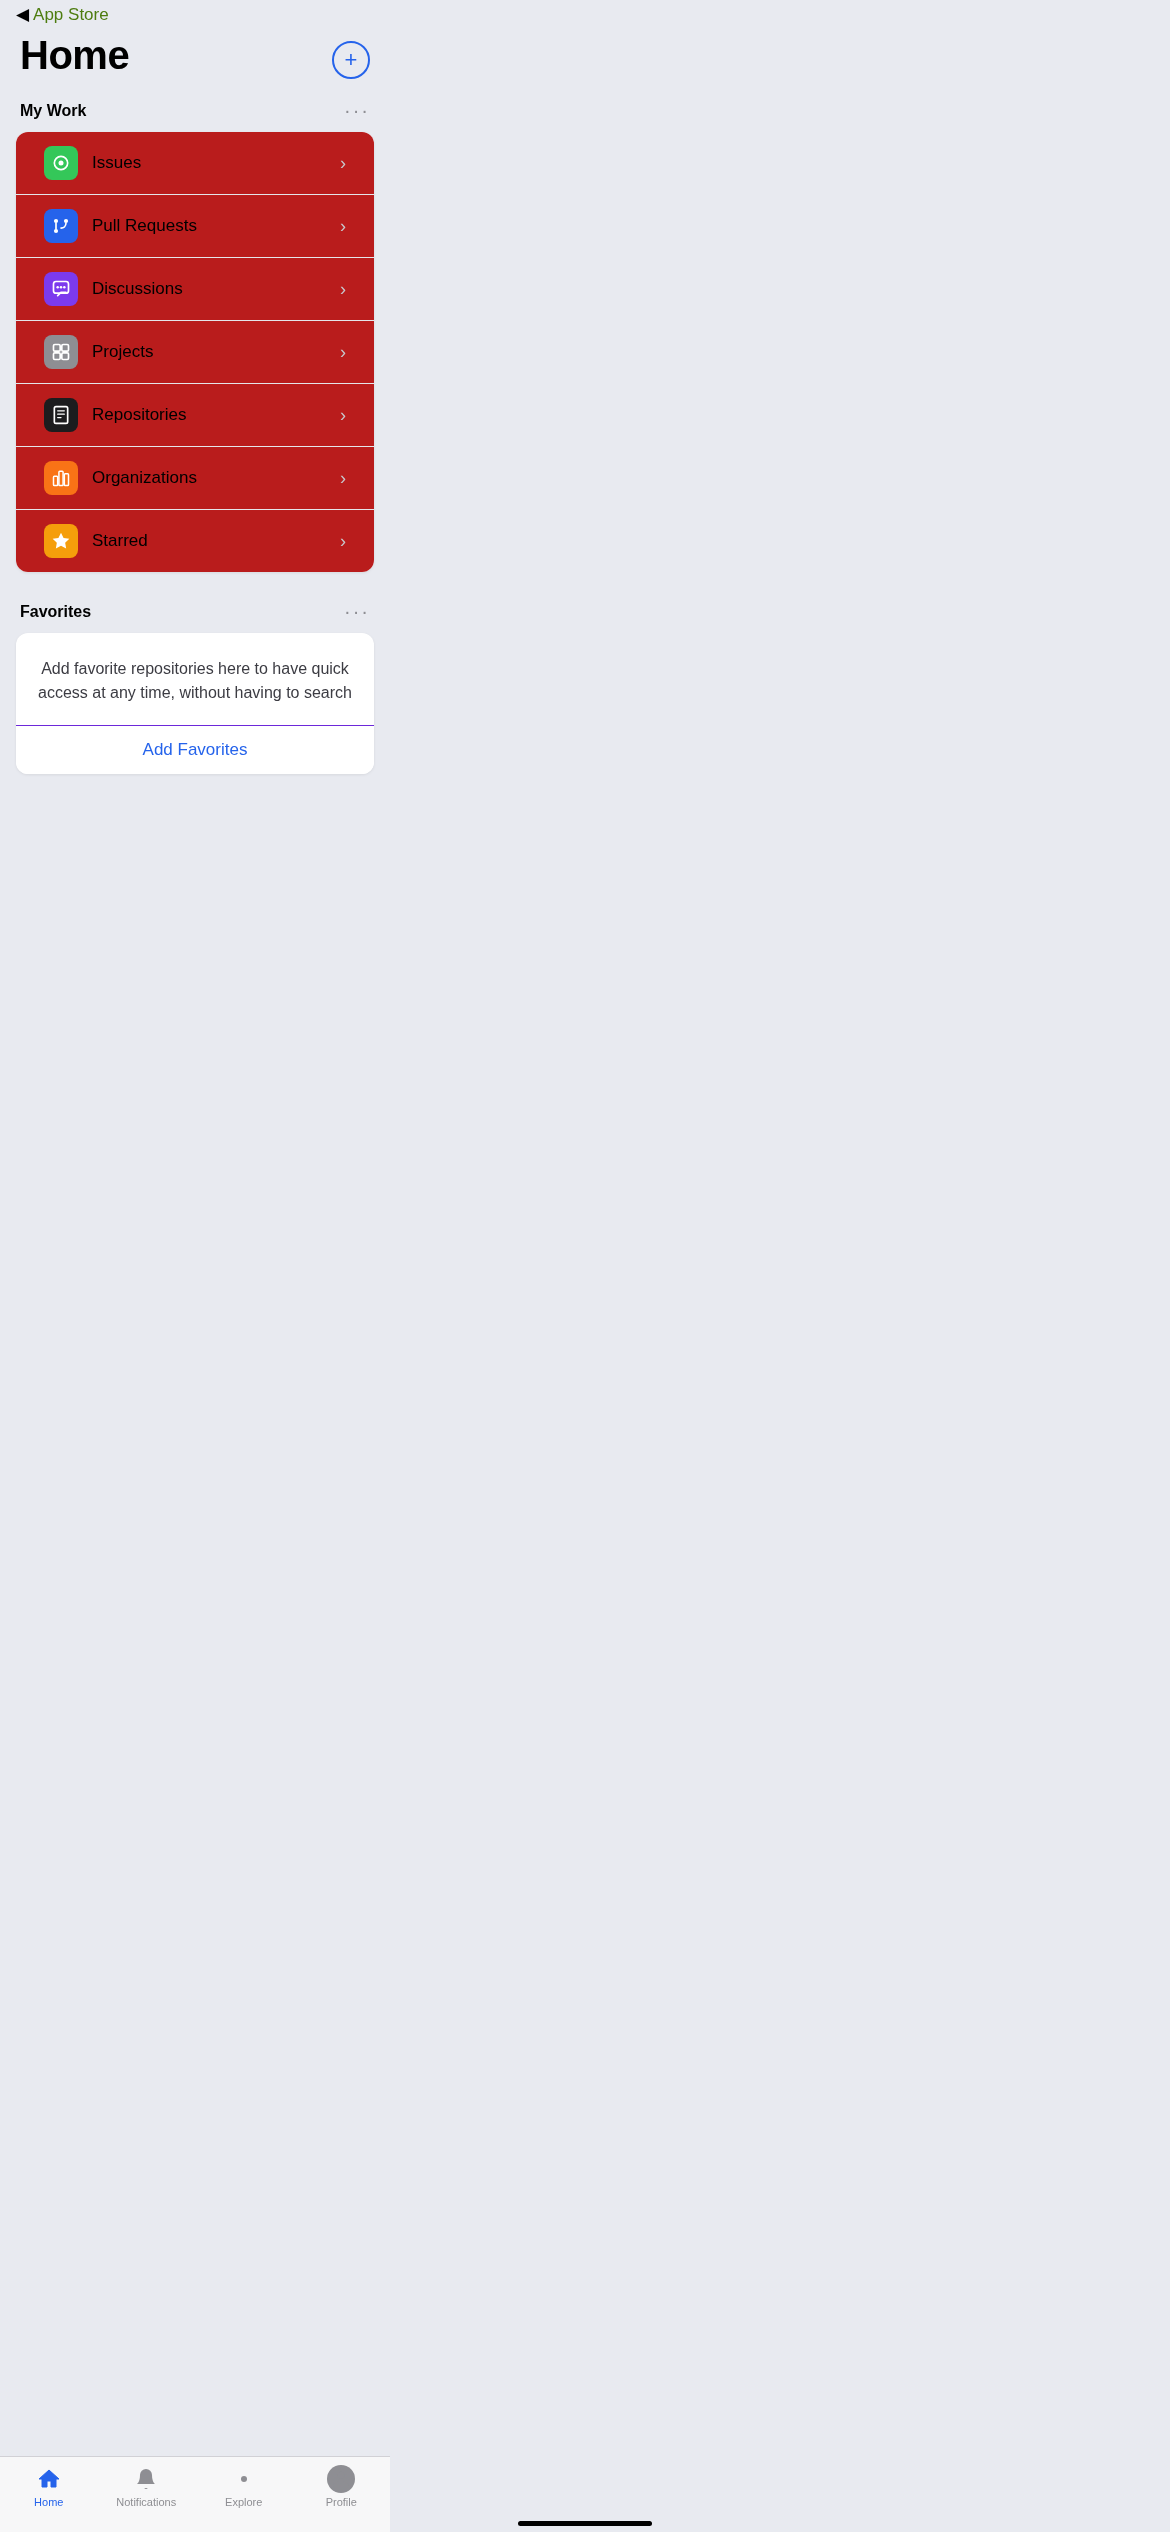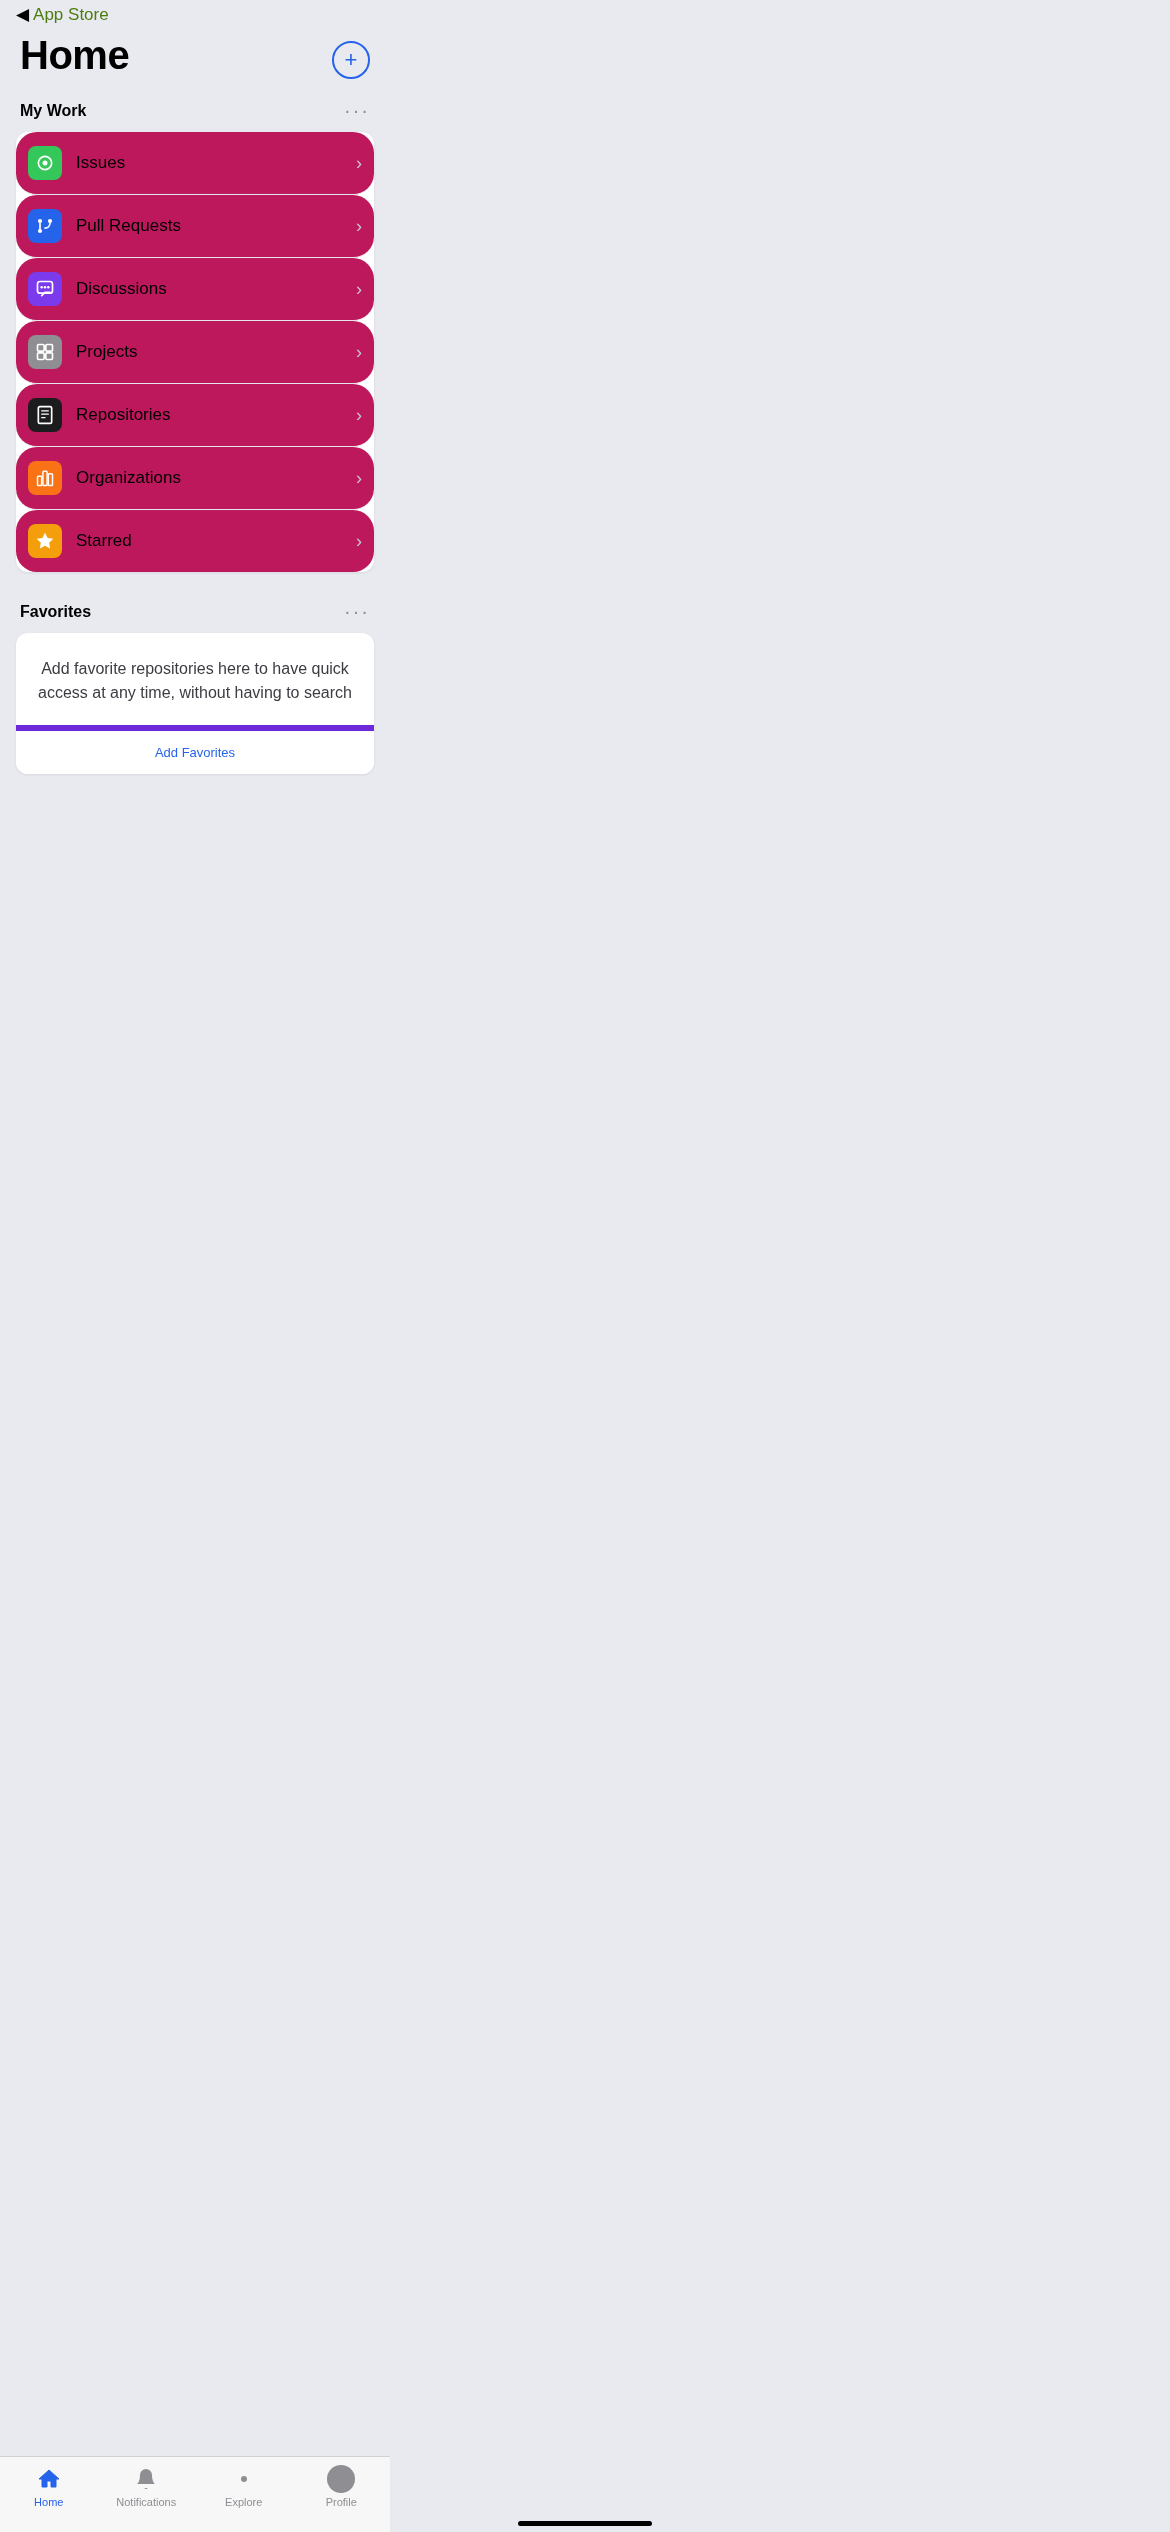--- a/index.html
+++ b/index.html
@@ -141,26 +141,25 @@
       background: #fff;
       border-radius: 12px;
       overflow: hidden;
       box-shadow: 0 1px 3px rgba(0,0,0,0.08);
     }
 
     
     .list-item {
       display: flex;
       align-items: center;
-      padding: 14px 12px;
+      padding: 14px 28px;
       border-bottom: 1px solid #e5e5ea;
       cursor: pointer;
-      background: #be185d;
+      background: #b91c1c;
       position: relative;
-      border-radius: 21px;
     }
     .list-item:last-child {
       border-bottom: none;
     }
     .item-icon {
       width: 34px;
       height: 34px;
       border-radius: 8px;
       display: flex;
       align-items: center;
@@ -195,25 +194,25 @@
 
     
     .favorites-text {
       font-size: 16px;
       color: #3c3c43;
       text-align: center;
       line-height: 1.5;
       padding: 24px 20px 20px 20px;
     }
     .add-favorites-btn {
-      border-top: 6px solid #6d28d9;
+      border-top: 1px solid #6d28d9;
       text-align: center;
       padding: 14px;
       color: #2563eb;
-      font-size: 13px;
+      font-size: 17px;
       cursor: pointer;
       background: #fff;
     }
 
     
     .tab-bar {
       position: fixed;
       bottom: 0;
       left: 0;
       width: 390px;

